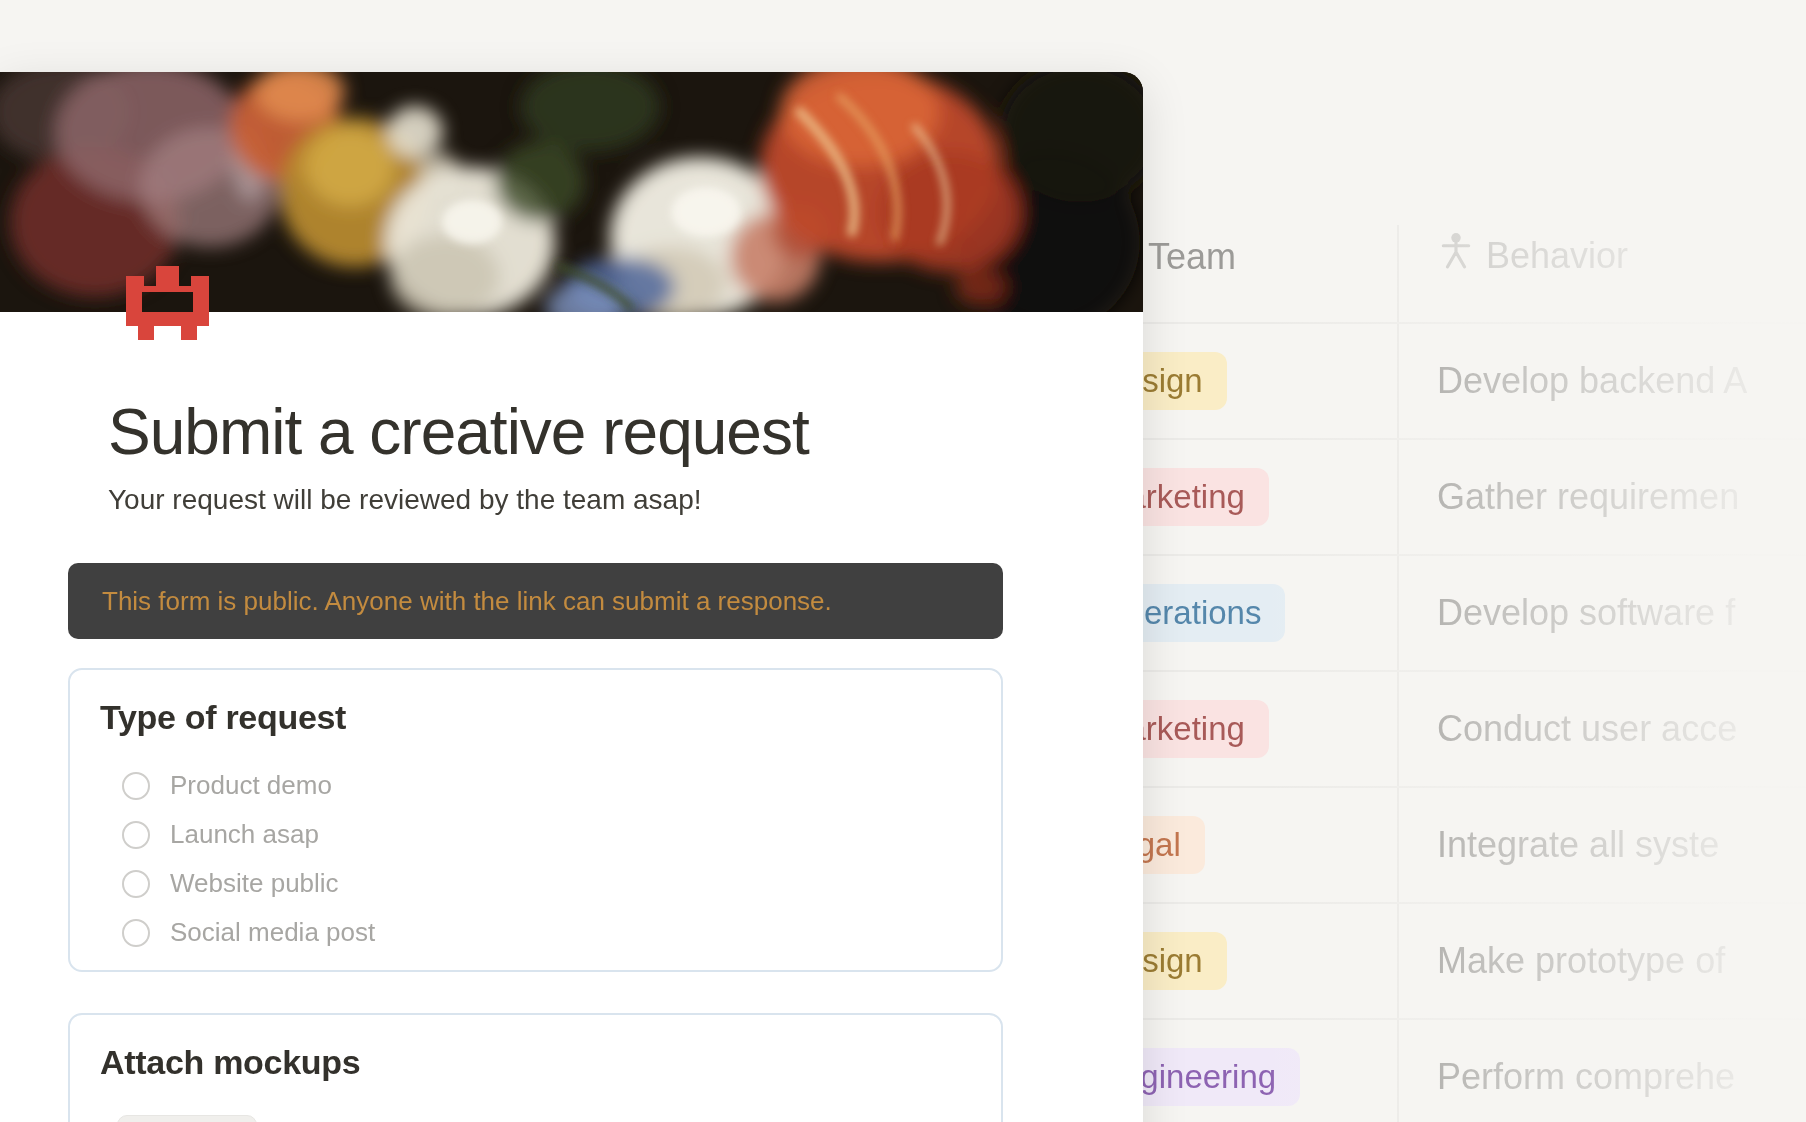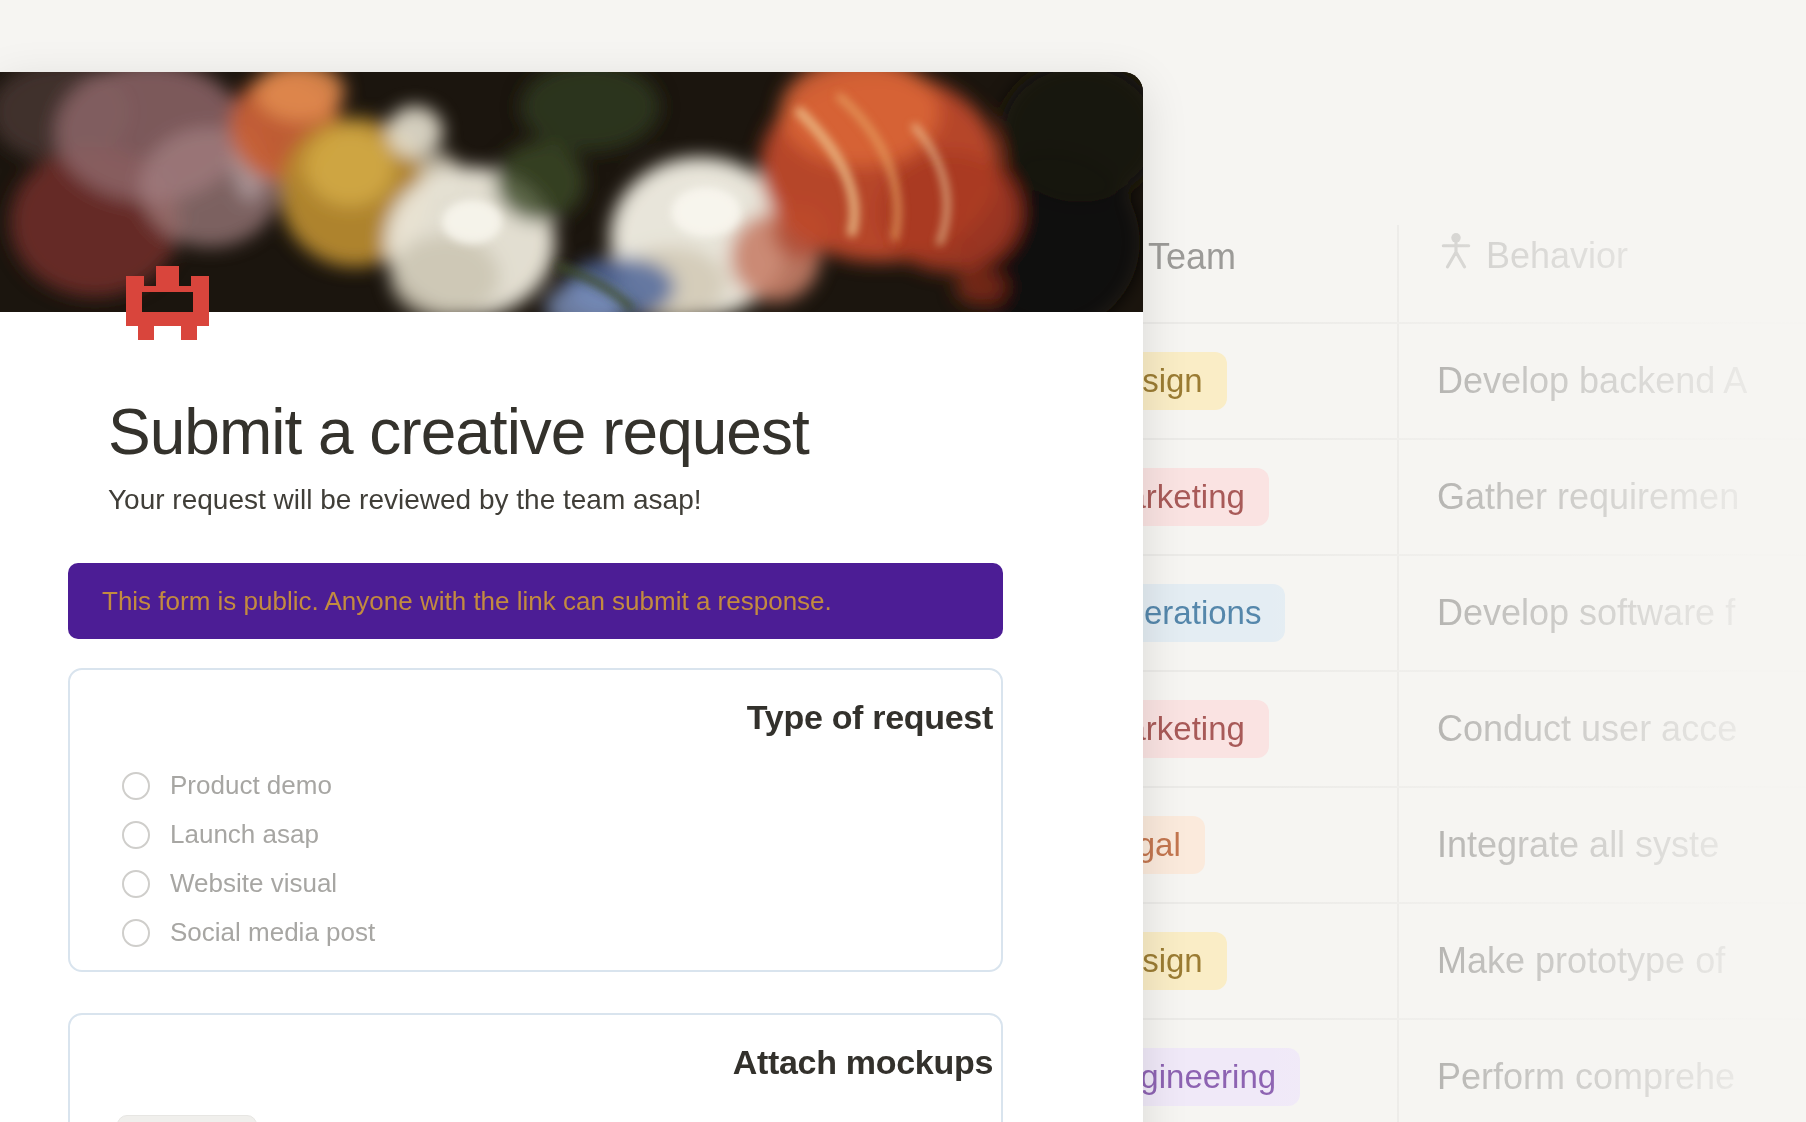--- a/index.html
+++ b/index.html
@@ -27,21 +27,21 @@
   .cover { position:absolute; left:0; top:0; width:1143px; height:240px; border-top-right-radius:20px; overflow:hidden; background:#1B150E; }
   .cover svg { display:block; width:1143px; height:240px; }
   .frame-icon { position:absolute; left:118px; top:190px; width:99px; height:86px; z-index:2; }
   .form-title { position:absolute; left:108px; top:325px; font-size:64px; font-weight:400; letter-spacing:-1px; color:#34322C; line-height:1.1; }
   .form-subtitle { position:absolute; left:108px; top:412px; font-size:28px; color:#403E38;text-align:center; }
   .banner { position:absolute; left:68px; top:491px; width:935px; height:76px; border-radius:10px; display:flex; align-items:center; padding-left:34px; }
   .banner span { font-size:26px; }
   .card { position:absolute; left:68px; width:935px; background:#fff; border:2px solid #D9E4EE; border-radius:14px; }
   .card1 { top:596px; height:304px; }
   .card2 { top:941px; height:400px; }
-  .card h2 { margin:28px 8px 0 30px; font-size:34px; font-weight:700; color:#33312C; letter-spacing:-0.3px;text-align:right; }
+  .card h2 { margin:28px 8px 0 30px; font-size:34px; font-weight:700; color:#33312C; letter-spacing:-0.3px; }
   .opts { margin:24px 0 0 52px; }
   .opt { display:flex; align-items:center; height:49px; gap:20px;text-align:center; }
   .radio { width:28px; height:28px; border-radius:50%; border:2.5px solid #CFCECB; background:#fff; flex:0 0 auto; }
   .optlabel { font-size:26px; color:#A7A6A3; }
   .upload-btn { position:absolute; left:47px; top:100px; width:140px; height:48px; border-radius:10px; background:#F0EFEC; border:1px solid #E7E6E3; }
 </style>
 </head>
 <body>
 
 <div class="stage">
@@ -150,38 +150,38 @@
         <path fill-rule="evenodd" fill="#D9453C" d="
           M8,64 L8,14 L26,14 L26,24 L38,24 L38,4 L61,4 L61,24 L73,24 L73,14 L91,14 L91,64
           L79,64 L79,78 L63,78 L63,64 L36,64 L36,78 L20,78 L20,64 Z
           M24,30 L75,30 L75,50 L24,50 Z"></path>
       </svg>
     </div>
 
     <h1 class="form-title">Submit a creative request</h1>
     <p class="form-subtitle">Your request will be reviewed by the team asap!</p>
 
-    <div class="banner" style="background: #4c1d95; color: rgb(195, 139, 63);">
+    <div class="banner" style="background: #404040; color: rgb(195, 139, 63);">
       <span>This form is public. Anyone with the link can submit a response.</span>
     </div>
 
     <div class="card card1">
       <h2>Type of request</h2>
       <div class="opts">
         <div class="opt">
           <span class="radio"></span>
           <span class="optlabel">Product demo</span>
         </div>
         <div class="opt">
           <span class="radio"></span>
           <span class="optlabel">Launch asap</span>
         </div>
         <div class="opt">
           <span class="radio"></span>
-          <span class="optlabel">Website visual</span>
+          <span class="optlabel">Website public</span>
         </div>
         <div class="opt">
           <span class="radio"></span>
           <span class="optlabel">Social media post</span>
         </div>
       </div>
     </div>
 
     <div class="card card2">
       <h2>Attach mockups</h2>

